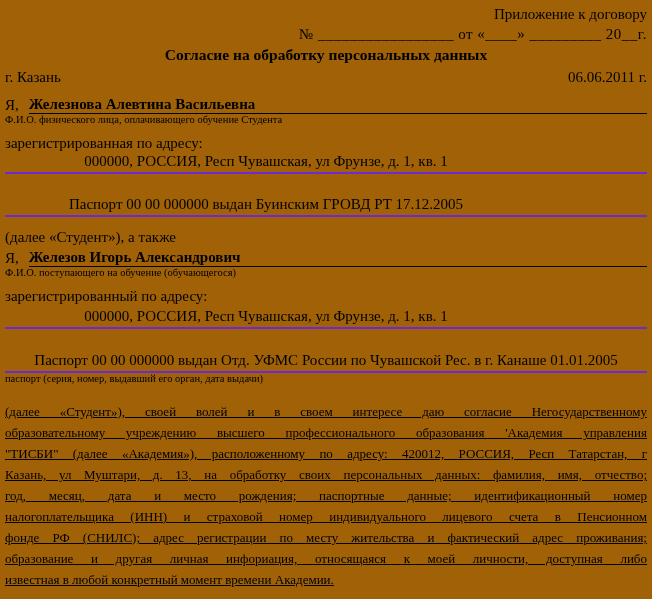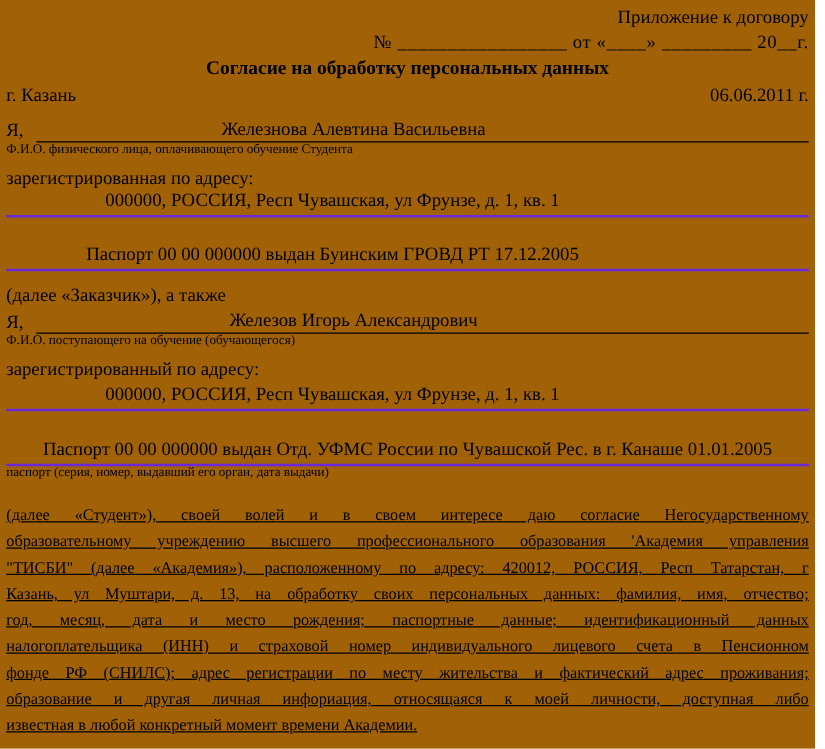--- a/index.html
+++ b/index.html
@@ -35,22 +35,22 @@
     display: flex;
     align-items: flex-end;
     height: 19px;
     line-height: 18px;
   }
   .name-row.second { margin-top: 2px; }
   .pronoun { padding-right: 10px; }
   .name-line {
     flex: 1;
     border-bottom: 1px solid #000000;
-    font-weight: normal;
-    text-align: center;
+    font-weight: bold;
+    text-align: left;
     padding-right: 110px;
   }
   .caption {
     font-size: 10.5px;
     line-height: 12px;
     text-align: left;
     white-space: nowrap;
   }
   .label { margin-top: 8px; }
   .field {
@@ -93,40 +93,40 @@
 
   <section>
     <div class="name-row">
       <span class="pronoun">Я,</span>
       <span class="name-line">Железнова Алевтина Васильевна</span>
     </div>
     <div class="caption">Ф.И.О. физического лица, оплачивающего обучение Студента</div>
     <div class="label">зарегистрированная по адресу:</div>
     <div class="field shifted">000000, РОССИЯ, Респ Чувашская, ул Фрунзе, д. 1, кв. 1</div>
     <div class="field shifted payer-passport">Паспорт 00 00 000000 выдан Буинским ГРОВД РТ 17.12.2005</div>
-    <div class="note">(далее «Заказчик»), а также</div>
+    <div class="note">(далее «Студент»), а также</div>
   </section>
 
   <section>
     <div class="name-row second">
       <span class="pronoun">Я,</span>
       <span class="name-line">Железов Игорь Александрович</span>
     </div>
     <div class="caption">Ф.И.О. поступающего на обучение (обучающегося)</div>
     <div class="label">зарегистрированный по адресу:</div>
     <div class="field shifted student-address">000000, РОССИЯ, Респ Чувашская, ул Фрунзе, д. 1, кв. 1</div>
     <div class="field student-passport">Паспорт 00 00 000000 выдан Отд. УФМС России по Чувашской Рес. в г. Канаше 01.01.2005</div>
     <div class="caption">паспорт (серия, номер, выдавший его орган, дата выдачи)</div>
   </section>
 
   <div class="body-text">
     <div class="body-line">(далее «Студент»), своей волей и в своем интересе даю согласие Негосударственному</div>
     <div class="body-line">образовательному учреждению высшего профессионального образования 'Академия управления</div>
     <div class="body-line">"ТИСБИ" (далее «Академия»), расположенному по адресу: 420012, РОССИЯ, Респ Татарстан, г</div>
     <div class="body-line">Казань, ул Муштари, д. 13, на обработку своих персональных данных: фамилия, имя, отчество;</div>
-    <div class="body-line">год, месяц, дата и место рождения; паспортные данные; идентификационный данных</div>
+    <div class="body-line">год, месяц, дата и место рождения; паспортные данные; идентификационный номер</div>
     <div class="body-line">налогоплательщика (ИНН) и страховой номер индивидуального лицевого счета в Пенсионном</div>
     <div class="body-line">фонде РФ (СНИЛС); адрес регистрации по месту жительства и фактический адрес проживания;</div>
     <div class="body-line">образование и другая личная инфориация, относящаяся к моей личности, доступная либо</div>
     <div class="body-line last">известная в любой конкретный момент времени Академии.</div>
   </div>
 
 </div>
 
 </body></html>

